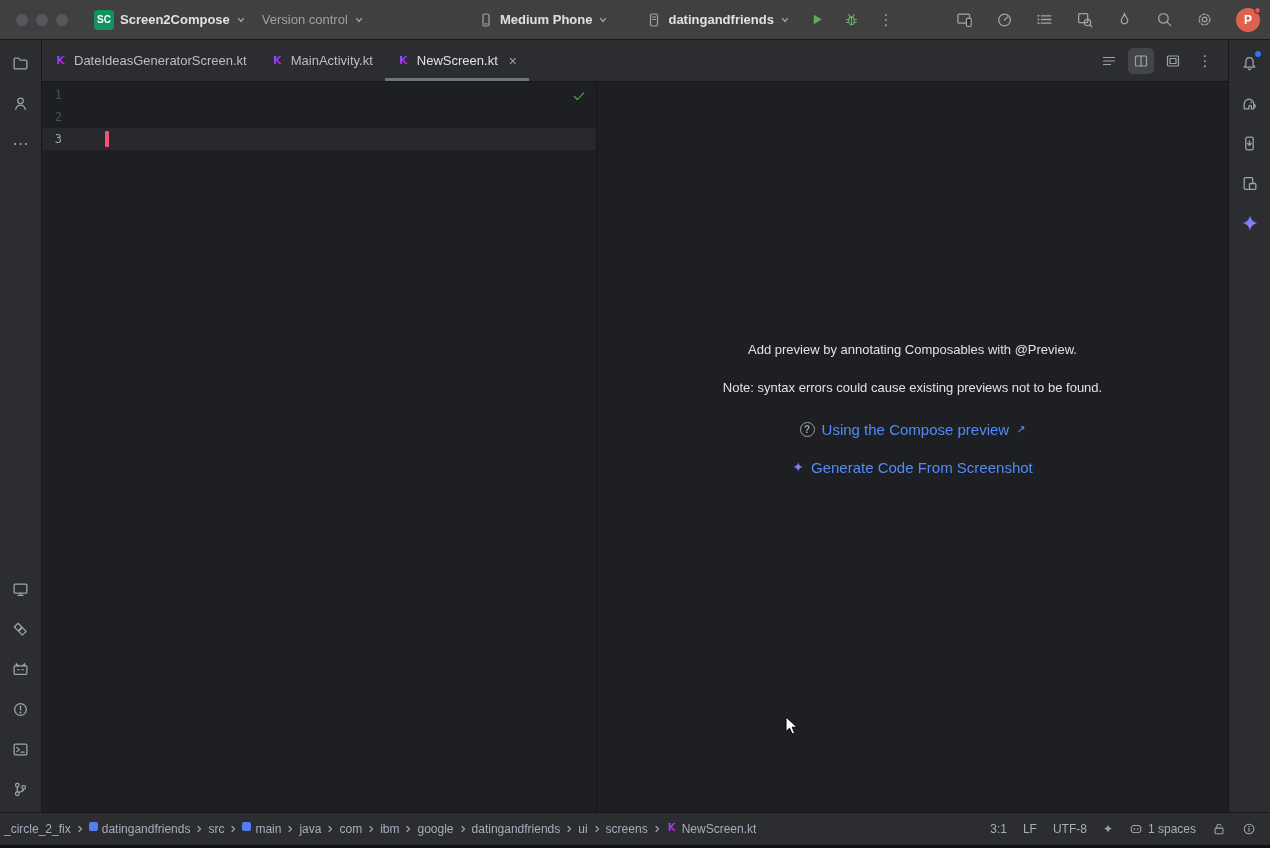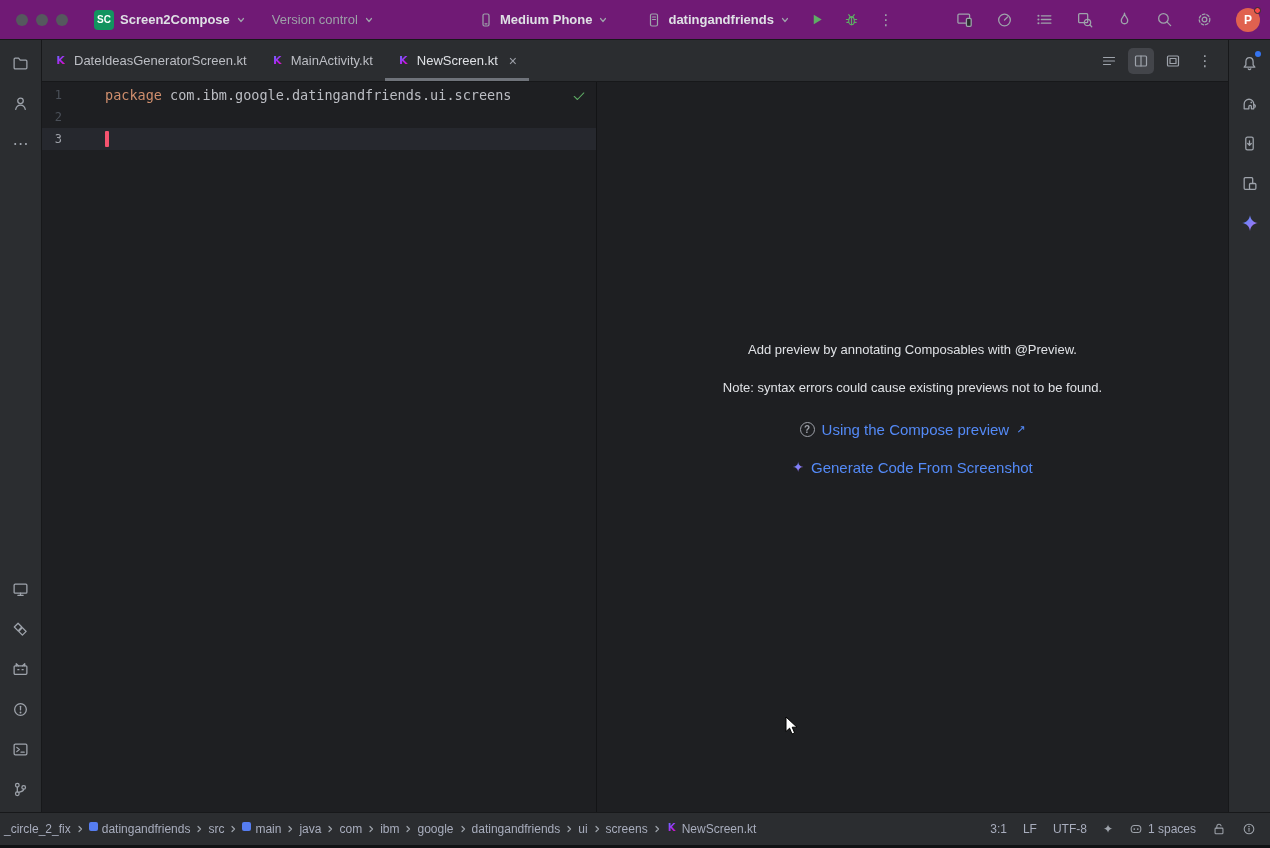--- a/index.html
+++ b/index.html
@@ -12,29 +12,29 @@
 body{background:#1e1f22;font-family:"Liberation Sans","DejaVu Sans",sans-serif;color:#dfe1e5;overflow:hidden;position:relative;font-size:13px}
 svg{display:block}
 svg.ic *{stroke:#9ea3ab;fill:none;stroke-width:1.2;stroke-linecap:round;stroke-linejoin:round}
 svg.ic .f{fill:#9ea3ab;stroke:none}
 svg.ic .gf{fill:var(--green);stroke:none}
 svg.ic.green *{stroke:var(--green)}
 svg.ic .panelfill{fill:#2b2d30}
 .glyph{font-family:"DejaVu Sans",sans-serif;color:#9ea3ab}
 
 
-.titlebar{height:40px;background:#701a75;border-bottom:1px solid #17181a;display:flex;align-items:center;position:relative;padding-left:10px}
+.titlebar{height:40px;background:#404040;border-bottom:1px solid #17181a;display:flex;align-items:center;position:relative;padding-left:10px}
 .traffic{display:flex;gap:8px;margin-left:6px}
 .traffic span{width:12px;height:12px;border-radius:50%;background:#55585e;display:inline-block}
 .tb-widget{display:flex;align-items:center;gap:6px;padding:4px 8px;border-radius:6px;cursor:default}
 .project-widget{margin-left:18px}
 .logo{width:20px;height:20px;border-radius:4px;background:var(--logo-bg);color:#fff;font:700 10px/20px "Liberation Sans",sans-serif;text-align:center;display:inline-block}
 .tb-label{color:#9da0a8;font-size:13px;white-space:nowrap}
 .tb-label.bright{color:#dfe1e5;font-weight:600}
-.vcs-widget{margin-left:10px}
+.vcs-widget{}
 .tb-center{position:absolute;left:470px;top:0;height:100%;display:flex;align-items:center}
 .run-config-widget{margin-left:22px}
 .tb-btn{width:28px;height:28px;border-radius:6px;display:flex;align-items:center;justify-content:center;margin-left:6px}
 .tb-right{position:absolute;right:10px;top:0;height:100%;display:flex;align-items:center;gap:23px}
 .avatar{width:24px;height:24px;border-radius:50%;background:var(--avatar-bg);color:#fff;font:700 12px/24px "Liberation Sans",sans-serif;text-align:center;position:relative}
 .avatar .dot{position:absolute;right:-1px;top:-1px;width:7px;height:7px;border-radius:50%;background:var(--badge);border:1.5px solid #2b2d30}
 
 
 .body-row{display:flex;height:772px}
 .rail{width:42px;background:#2b2d30;display:flex;flex-direction:column;align-items:center;padding:3px 0}
@@ -312,21 +312,20 @@
             <span class="glyph" style="font-size:15px">⋮</span>
           </div>
         </div>
       </div>
 
       <div class="content-row">
 
         <div class="editor">
           <div class="ed-line">
             <span class="ln">1</span>
-            <span class="code"><span class="kw">package</span><span class="pkg"> com.ibm.google.datingandfriends.ui.screens</span></span>
           </div>
           <div class="ed-line">
             <span class="ln">2</span>
           </div>
           <div class="ed-line caret-line">
             <span class="ln">3</span>
             <span class="caret-block"></span>
           </div>
           <div class="inspect-widget">
             <svg class="ic green" width="14" height="14" viewBox="0 0 16 16">

